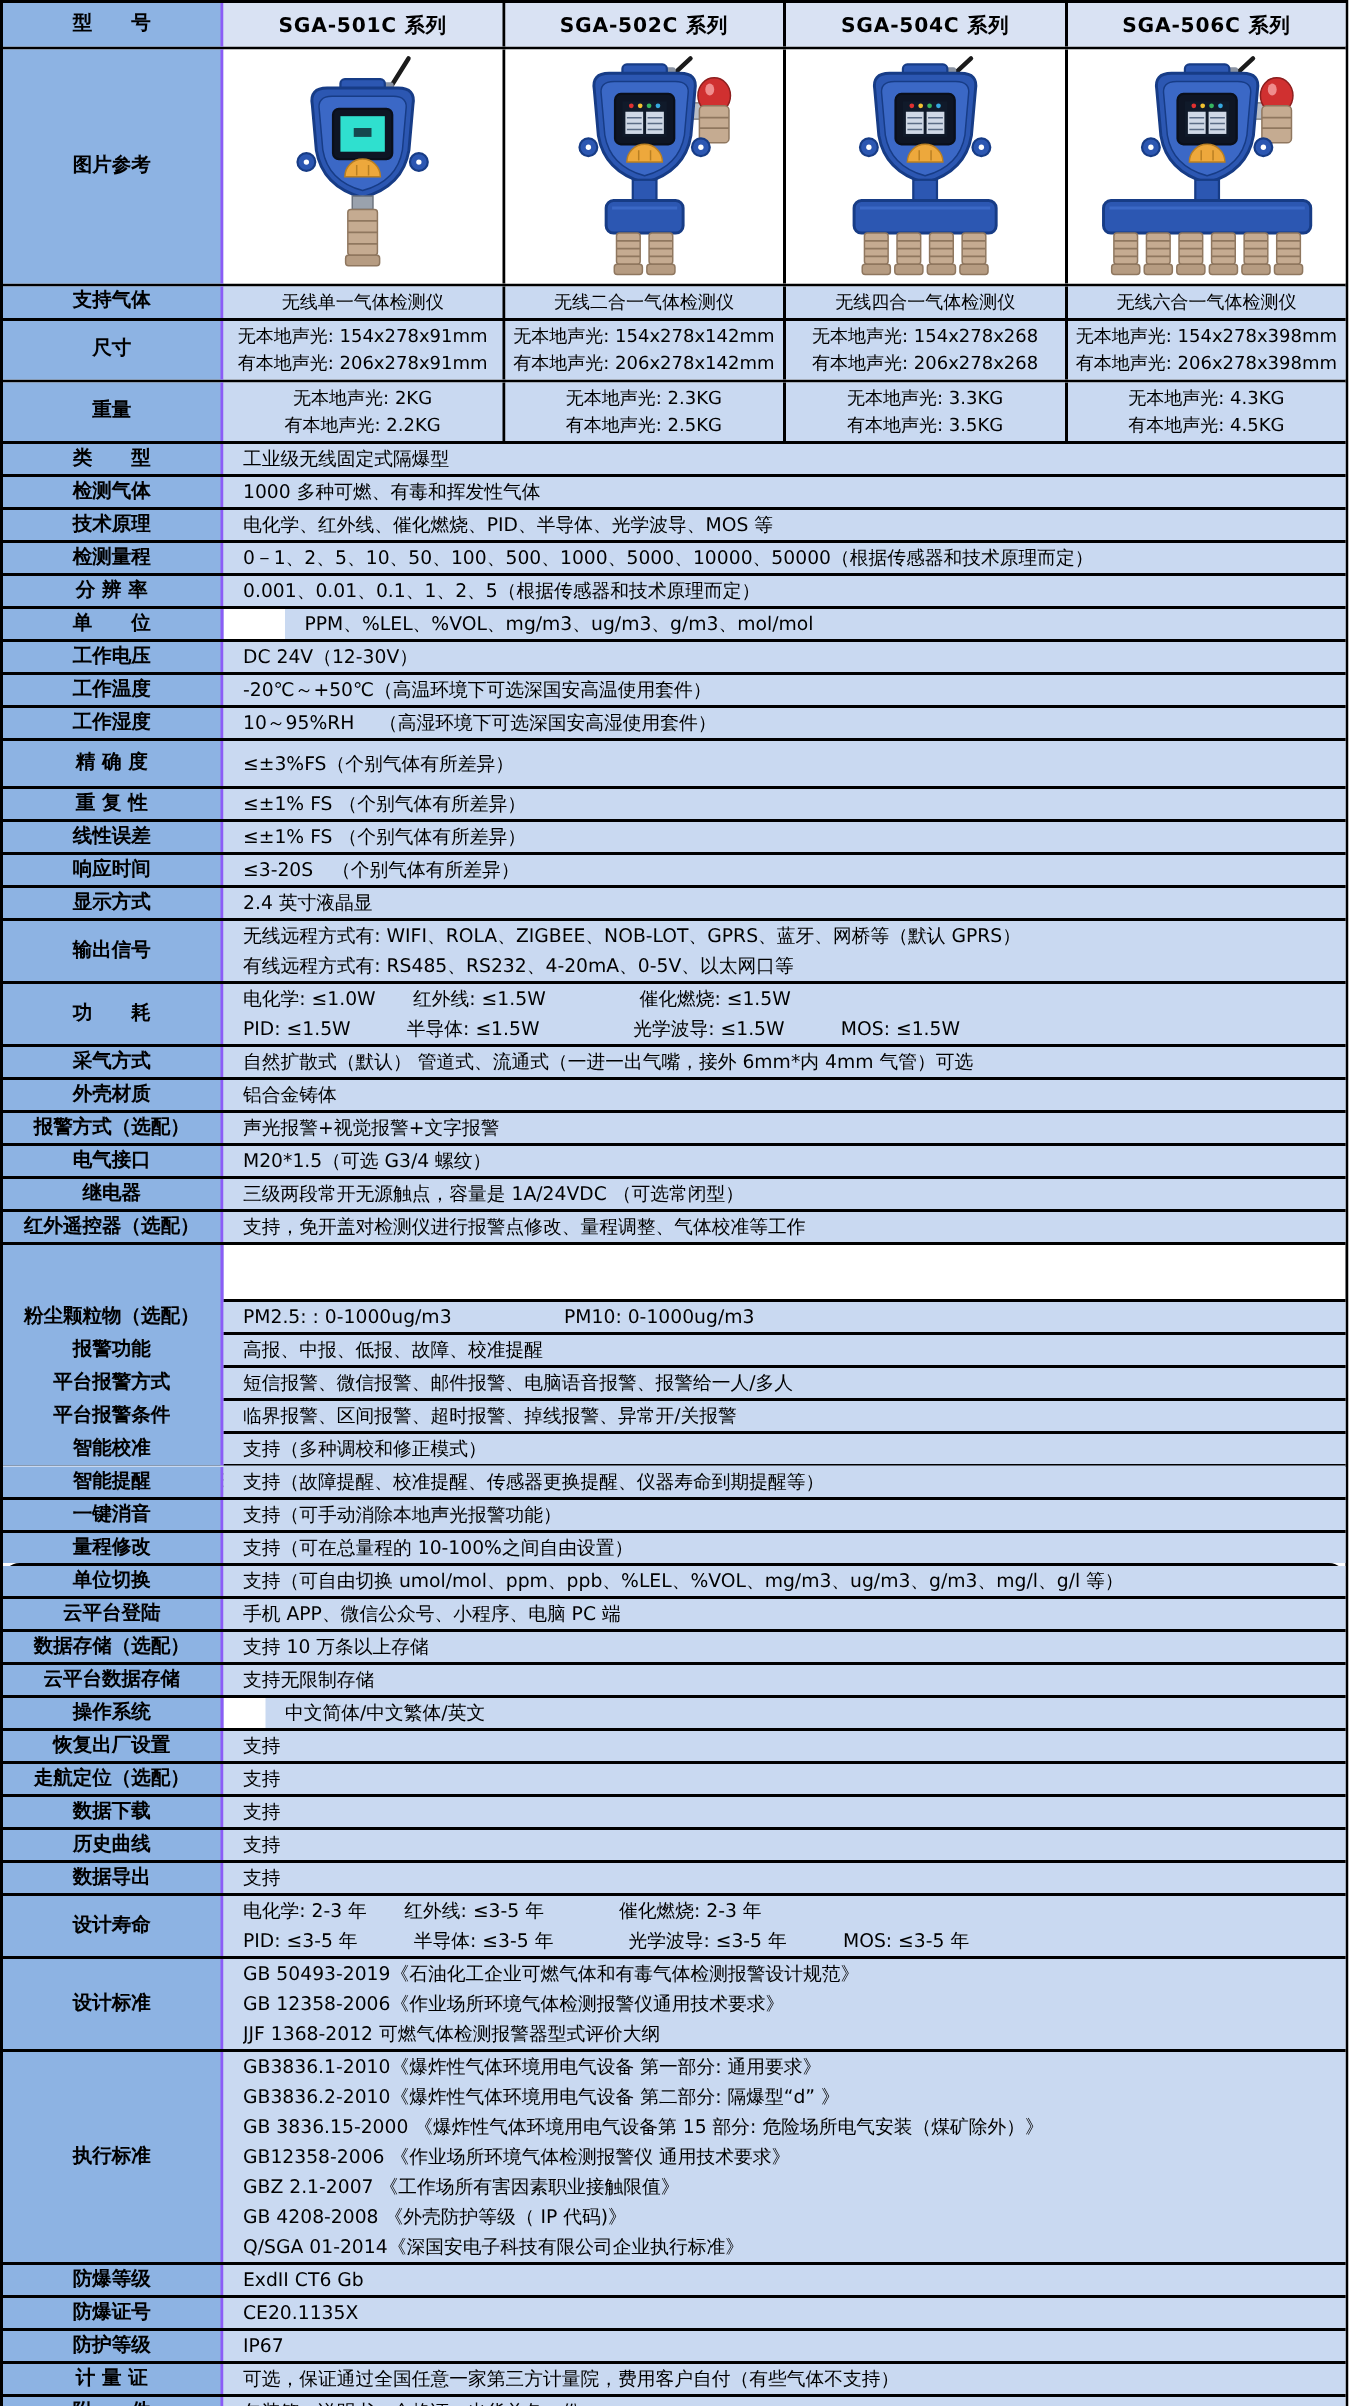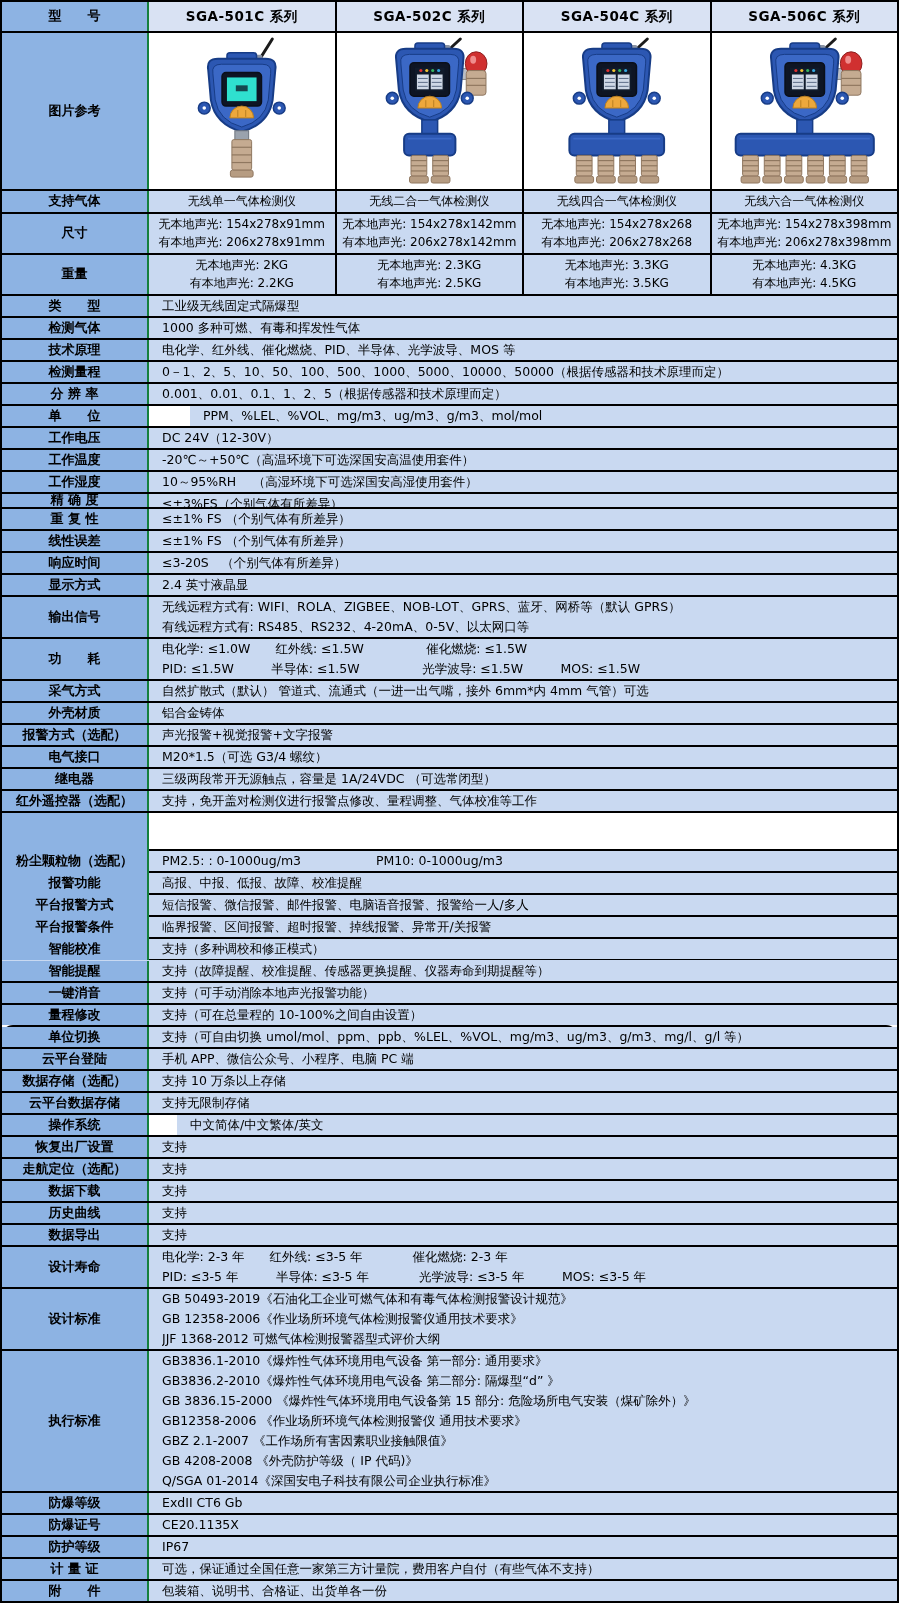--- a/index.html
+++ b/index.html
@@ -1,20 +1,20 @@
 <!DOCTYPE html>
 <html><head>
 <meta charset="utf-8">
 <style>
   html,body{margin:0;padding:0;background:#fff;}
   .spec-table{width:899px;border:2px solid #000;box-sizing:border-box;
     font-family:"DejaVu Sans","Liberation Sans",sans-serif;color:#000;}
   .t-row{display:flex;border-top:2px solid #000;box-sizing:border-box;align-items:stretch;}
   .t-row.first{border-top:none;}
-  .t-label{width:147px;flex:0 0 147px;background:#8DB3E3;border-right:2px solid #15803d;
+  .t-label{width:147px;flex:0 0 147px;background:#8DB3E3;border-right:2px solid #8b5cf6;
     display:flex;align-items:center;justify-content:center;font-weight:bold;font-size:13px;
     text-align:center;box-sizing:border-box;line-height:1.15;padding:0 3px;white-space:pre-wrap;}
   .t-content{flex:1;background:#C9D9F1;display:flex;flex-direction:column;justify-content:center;
     padding:0 13px;box-sizing:border-box;min-width:0;}
   .t-line{font-size:12.5px;line-height:20px;height:20px;white-space:pre;overflow:hidden;}
   .header-row{height:29px;}
   .header-cell{flex:1;background:#D9E2F3;display:flex;align-items:center;justify-content:center;
     font-weight:bold;font-size:13.5px;border-right:2px solid #000;box-sizing:border-box;letter-spacing:.5px;}
   .header-cell:last-child{border-right:none;}
   .image-row{height:158px;}
@@ -349,21 +349,21 @@
         <div class="t-content">
           <div class="t-line">-20℃～+50℃（高温环境下可选深国安高温使用套件）</div>
         </div>
       </div>
       <div class="t-row" style="height: 22px;">
         <div class="t-label">工作湿度</div>
         <div class="t-content">
           <div class="t-line">10～95%RH　 （高湿环境下可选深国安高湿使用套件）</div>
         </div>
       </div>
-      <div class="t-row" style="height: 15px; justify-content: flex-end;">
+      <div class="t-row" style="height: 32px; justify-content: flex-end;">
         <div class="t-label">精 确 度</div>
         <div class="t-content">
           <div class="t-line">≤±3%FS（个别气体有所差异）</div>
         </div>
       </div>
       <div class="t-row" style="height: 22px;">
         <div class="t-label">重 复 性</div>
         <div class="t-content">
           <div class="t-line">≤±1% FS （个别气体有所差异）</div>
         </div>

